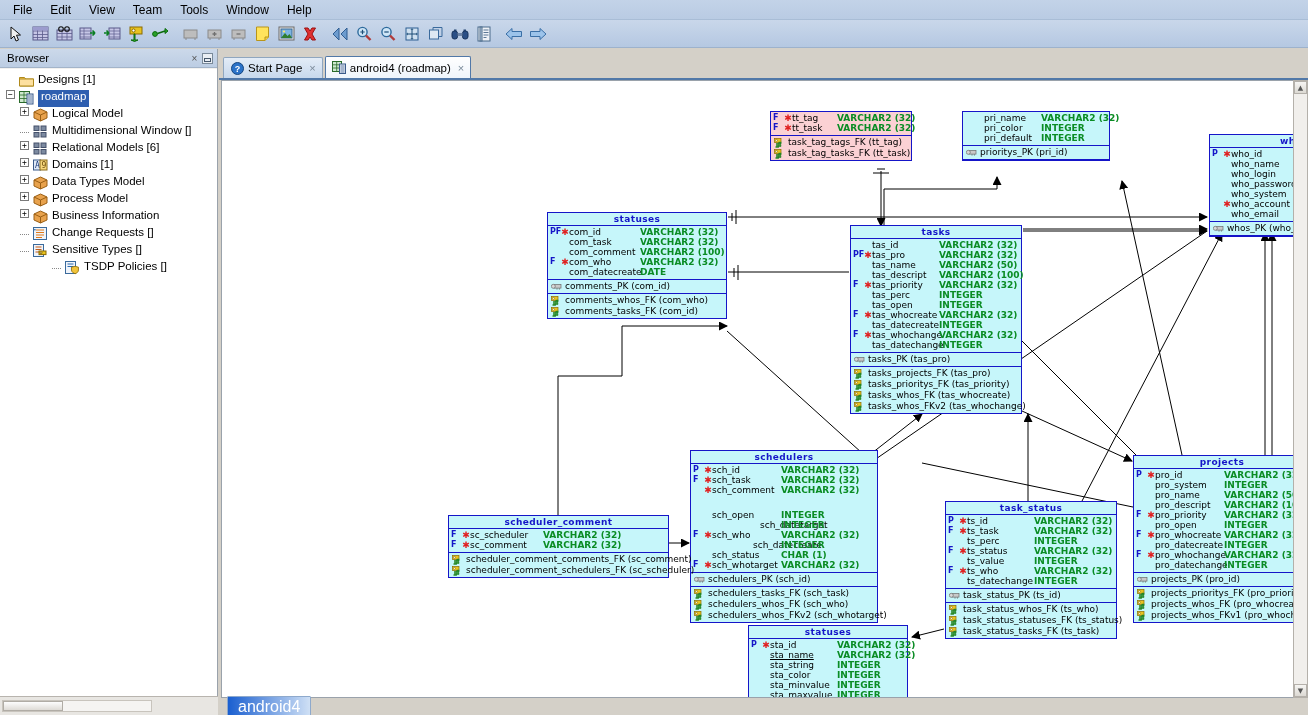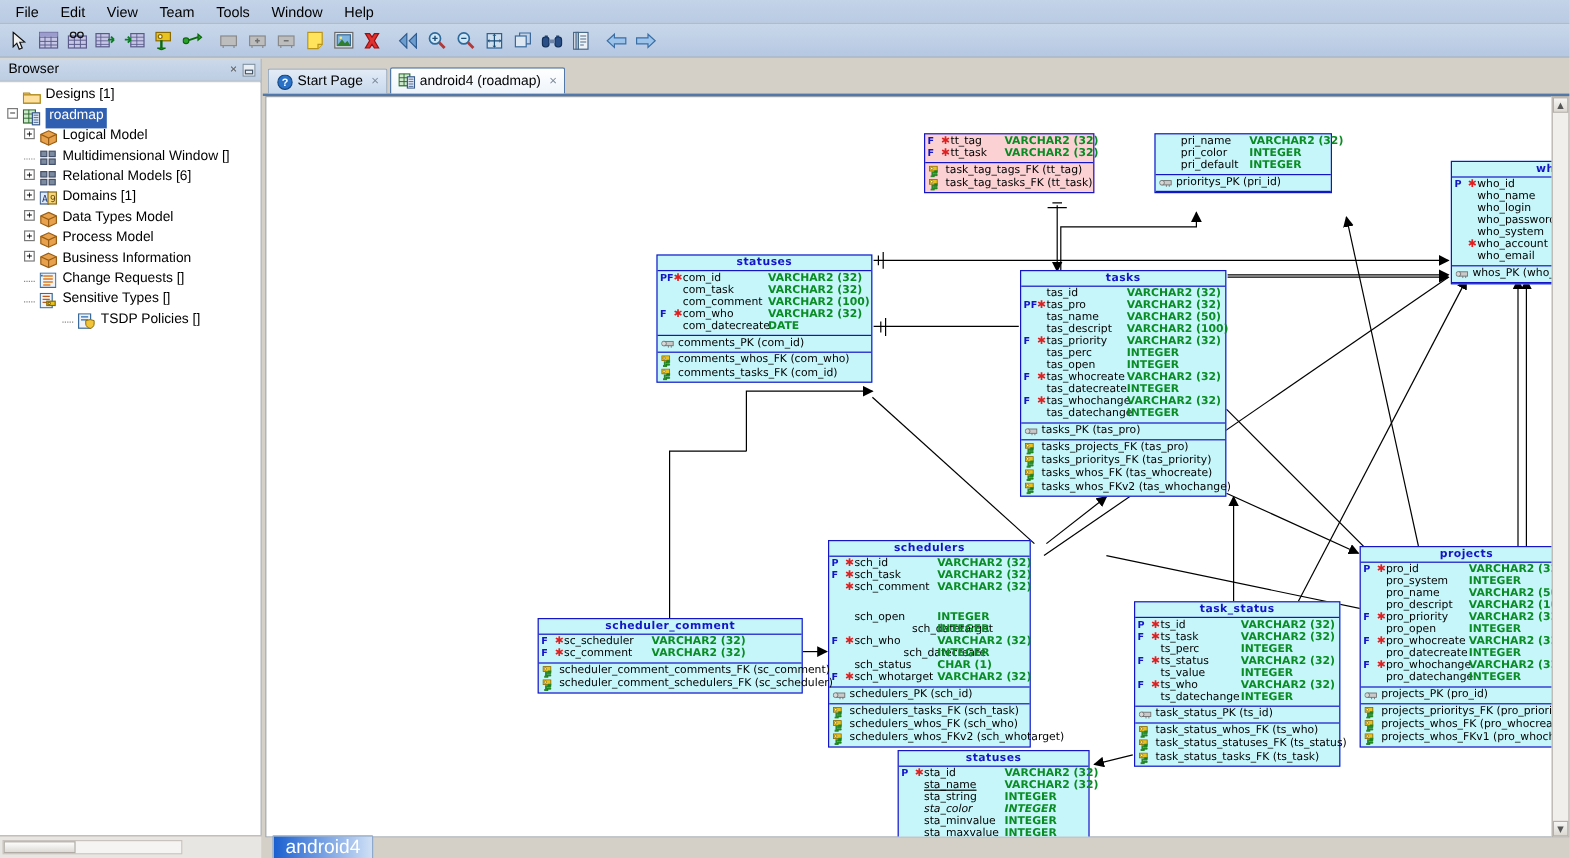--- a/index.html
+++ b/index.html
@@ -900,21 +900,21 @@
               <span class="ic-fk"><svg width="11" height="10" viewBox="0 0 11 10">
                   <rect x="0.5" y="0.5" width="6.5" height="4" fill="#e8c320" stroke="#8a6a00" stroke-width=".7"></rect>
                   <circle cx="2.4" cy="2.4" r="1" fill="#fff" stroke="#8a6a00" stroke-width=".6"></circle>
                   <path d="M3 5 L3 9 M1.5 9 h3.4 M4.6 4.6 L7.4 4.6" stroke="#2a8a2a" stroke-width="1.6"></path>
                   <path d="M4 5.2 h3 v1.2 h-3z M4 7.2 h3 v1.2 h-3z" fill="#2aa12a" stroke="#0a6a0a" stroke-width=".5"></path>
                 </svg></span>
               <span class="kt">tasks_whos_FKv2 (tas_whochange)</span>
             </div>
           </div>
         </div>
-        <div class="ertable" style="left: 468px; top: 369px; width: 169px;">
+        <div class="ertable" style="left: 468px; top: 369px; width: 188px;">
           <div class="t-title">schedulers</div>
           <div class="t-cols">
             <div class="col" style="position: relative;">
               <span class="pf">P</span>
               <span class="req">✱</span>
               <span class="cname">sch_id</span>
               <span class="ctype" style="left: 90px;">VARCHAR2 (32)</span>
             </div>
             <div class="col" style="position: relative;">
               <span class="pf">F</span>
@@ -1246,21 +1246,21 @@
               <span class="req"></span>
               <span class="cname">sta_name</span>
               <span class="ctype" style="left: 88px;">VARCHAR2 (32)</span>
             </div>
             <div class="col" style="position: relative;">
               <span class="pf"></span>
               <span class="req"></span>
               <span class="cname">sta_string</span>
               <span class="ctype" style="left: 88px;">INTEGER</span>
             </div>
-            <div class="col" style="position: relative; font-style: italic;">
+            <div class="col" style="position: relative;">
               <span class="pf"></span>
               <span class="req"></span>
               <span class="cname">sta_color</span>
               <span class="ctype" style="left: 88px;">INTEGER</span>
             </div>
             <div class="col" style="position: relative;">
               <span class="pf"></span>
               <span class="req"></span>
               <span class="cname">sta_minvalue</span>
               <span class="ctype" style="left: 88px;">INTEGER</span>

